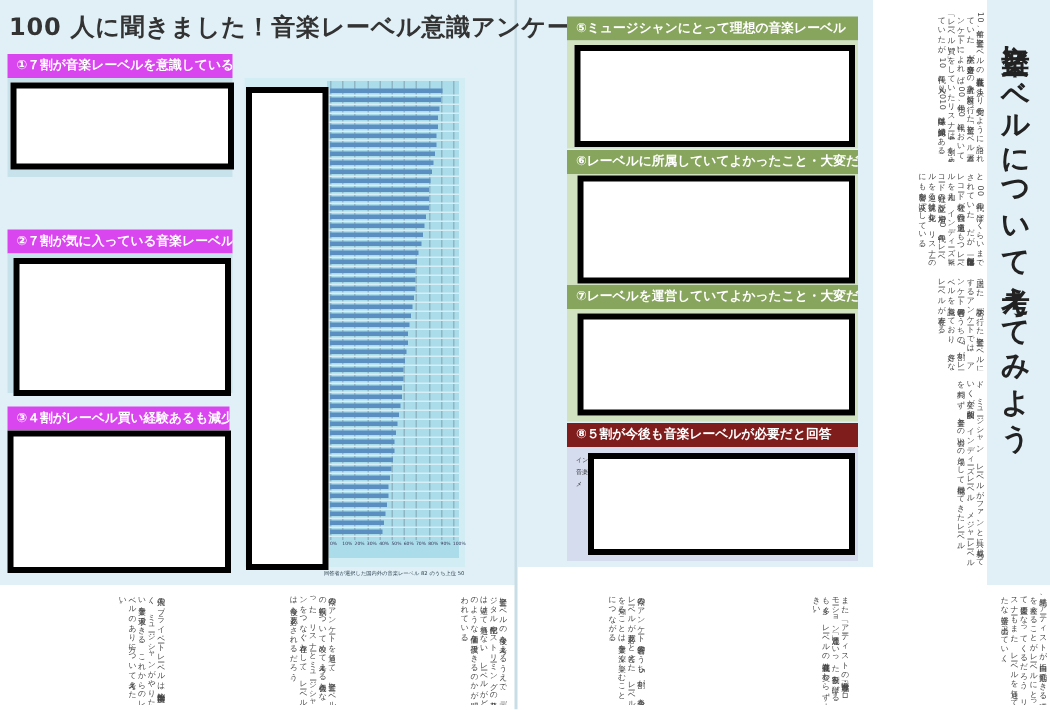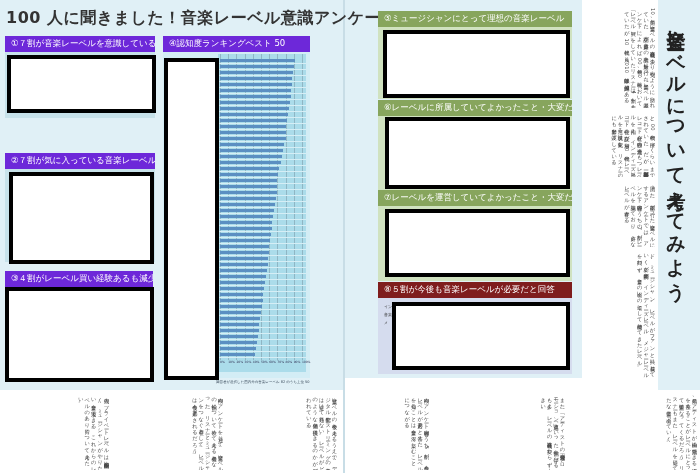--- a/index.html
+++ b/index.html
@@ -8,22 +8,22 @@
 
   .spread { position: absolute; left: 0; top: 0; width: 700px; height: 473px; }
   .page-left-bg { position: absolute; left: 0; top: 0; width: 344px; height: 390px; background: #e0f0f6; }
   .gutter { position: absolute; left: 343px; top: 0; width: 2px; height: 473px; background: #c8dde6; }
   .page-right-bg { position: absolute; left: 345px; top: 0; width: 237px; height: 378px; background: #e0f0f6; }
   .right-white { position: absolute; left: 582px; top: 0; width: 76px; height: 390px; background: #fff; }
   .title-strip { position: absolute; left: 658px; top: 0; width: 42px; height: 390px; background: #e0f0f6; }
 
   .main-title { position: absolute; left: 6px; top: 8px; font-size: 16px; font-weight: bold; color: #333; letter-spacing: 0.5px; white-space: nowrap; }
 
-  .panel-head { position: absolute; color: #fff; font-size: 8.5px; font-weight: normal; padding: 0 6px; display: flex; align-items: center; white-space: nowrap; overflow: hidden; }
-  .teal { background: #6d28d9; }
+  .panel-head { position: absolute; color: #fff; font-size: 8.5px; font-weight: bold; padding: 0 6px; display: flex; align-items: center; white-space: nowrap; overflow: hidden; }
+  .teal { background: #d946ef; }
   .green { background: #87a55d; }
   .purple { background: #7f1d1d; }
 
   .panel-body { position: absolute; }
   .blackbox { position: absolute; background: #fff; border: 4px solid #000; }
 
   
   .chart-area { position: absolute; left: 218px; top: 54px; width: 88px; height: 318px; background: #abdcea; }
   .chart-grid { position: absolute; top: 0; bottom: 12px; width: 1px; background: #8fb6c4; }
   .chart-bar { position: absolute; left: 2px; height: 3px; background: #5b8fc2; }
@@ -54,21 +54,20 @@
   <div class="panel-body" style="left:5px;top:52px;width:150px;height:66px;background:#c7e2ea;"></div>
   <div class="blackbox" style="left:7px;top:55px;width:149px;height:58px;"></div>
 
   <div class="panel-head teal" style="left:5px;top:153px;width:150px;height:16px;">②７割が気に入っている音楽レーベルがある</div>
   <div class="panel-body" style="left:5px;top:169px;width:150px;height:93px;background:#c7e2ea;"></div>
   <div class="blackbox" style="left:9px;top:172px;width:145px;height:92px;"></div>
 
   <div class="panel-head teal" style="left:5px;top:271px;width:148px;height:16px;">③４割がレーベル買い経験あるも減少傾向</div>
   <div class="blackbox" style="left:5px;top:287px;width:149px;height:95px;"></div>
 
-  <div class="panel-head teal" style="left:163px;top:36px;width:147px;height:16px;">④認知度ランキングベスト 50</div>
   <div class="panel-body" style="left:163px;top:52px;width:147px;height:326px;background:#d3edf5;"></div>
   <div class="chart-area" id="chart-area">
       <div class="chart-grid" style="left: 2px;"></div>
       <div class="chart-grid" style="left: 10.2px;"></div>
       <div class="chart-grid" style="left: 18.4px;"></div>
       <div class="chart-grid" style="left: 26.6px;"></div>
       <div class="chart-grid" style="left: 34.8px;"></div>
       <div class="chart-grid" style="left: 43px;"></div>
       <div class="chart-grid" style="left: 51.2px;"></div>
       <div class="chart-grid" style="left: 59.4px;"></div>

